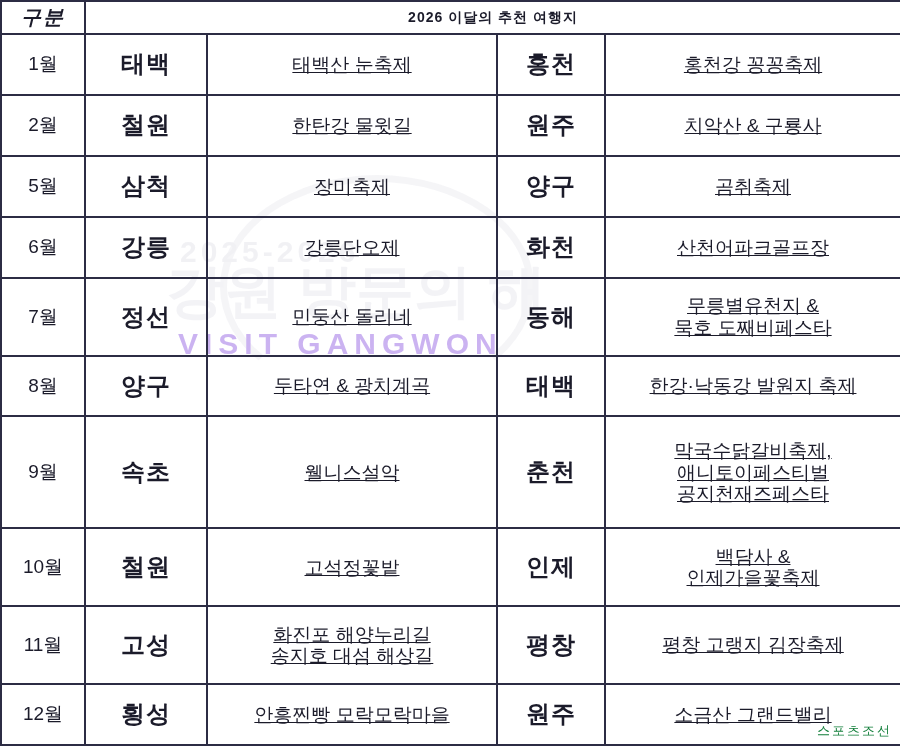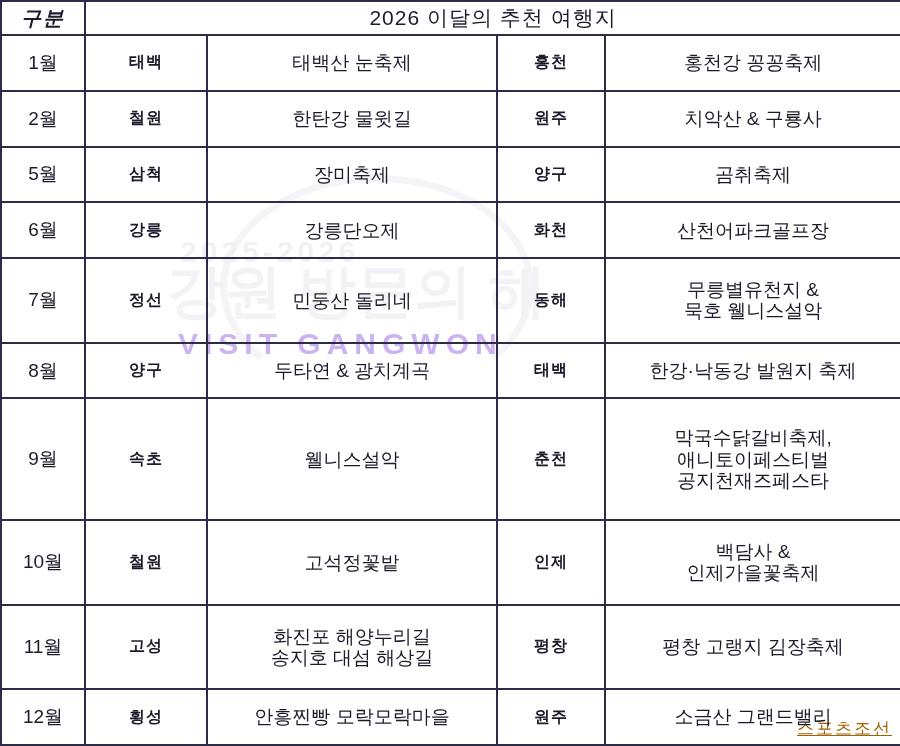--- a/index.html
+++ b/index.html
@@ -63,25 +63,24 @@
     height: 210px;
     border: 7px solid #e3e3ea;
     border-radius: 50%;
     border-bottom-color: transparent;
   }
 
   .wm-corner {
     position: absolute;
     right: 8px;
     bottom: 6px;
-    font-size: 17px;
-    color: #a16207;
+    font-size: 13px;
+    color: #15803d;
     letter-spacing: 2px;
     z-index: 0;
-    text-decoration: underline;
   }
 
   
   table.trip-table {
     position: relative;
     z-index: 1;
     border-collapse: collapse;
     width: 900px;
     height: 746px;
     table-layout: fixed;
@@ -101,34 +100,35 @@
   .col-placeB { width: 108px; }
   .col-descB  { width: 296px; }
 
   th.head-label {
     font-size: 20px;
     font-weight: bold;
     letter-spacing: 2px;
     font-style: italic;
   }
   th.head-title {
-    font-size: 21px;
-    font-weight: normal;
+    font-size: 14px;
+    font-weight: bold;
     letter-spacing: 1px;
   }
   td.month {
     font-size: 19px;
   }
   td.place {
-    font-size: 16px;
+    font-size: 24px;
     font-weight: bold;
     letter-spacing: 1px;
   }
   td.desc {
     font-size: 19px;
+    text-decoration: underline;
   }
   .line {
     display: block;
     line-height: 1.12;
   }
 </style>
 </head>
 <body>
 
 <div class="watermark">
@@ -201,21 +201,21 @@
       </tr>
       <tr>
         <td class="month">7월</td>
         <td class="place">정선</td>
         <td class="desc">
           <span class="line">민둥산 돌리네</span>
         </td>
         <td class="place">동해</td>
         <td class="desc">
           <span class="line">무릉별유천지 &amp;</span>
-          <span class="line">묵호 웰니스설악</span>
+          <span class="line">묵호 도째비페스타</span>
         </td>
       </tr>
       <tr>
         <td class="month">8월</td>
         <td class="place">양구</td>
         <td class="desc">
           <span class="line">두타연 &amp; 광치계곡</span>
         </td>
         <td class="place">태백</td>
         <td class="desc">

